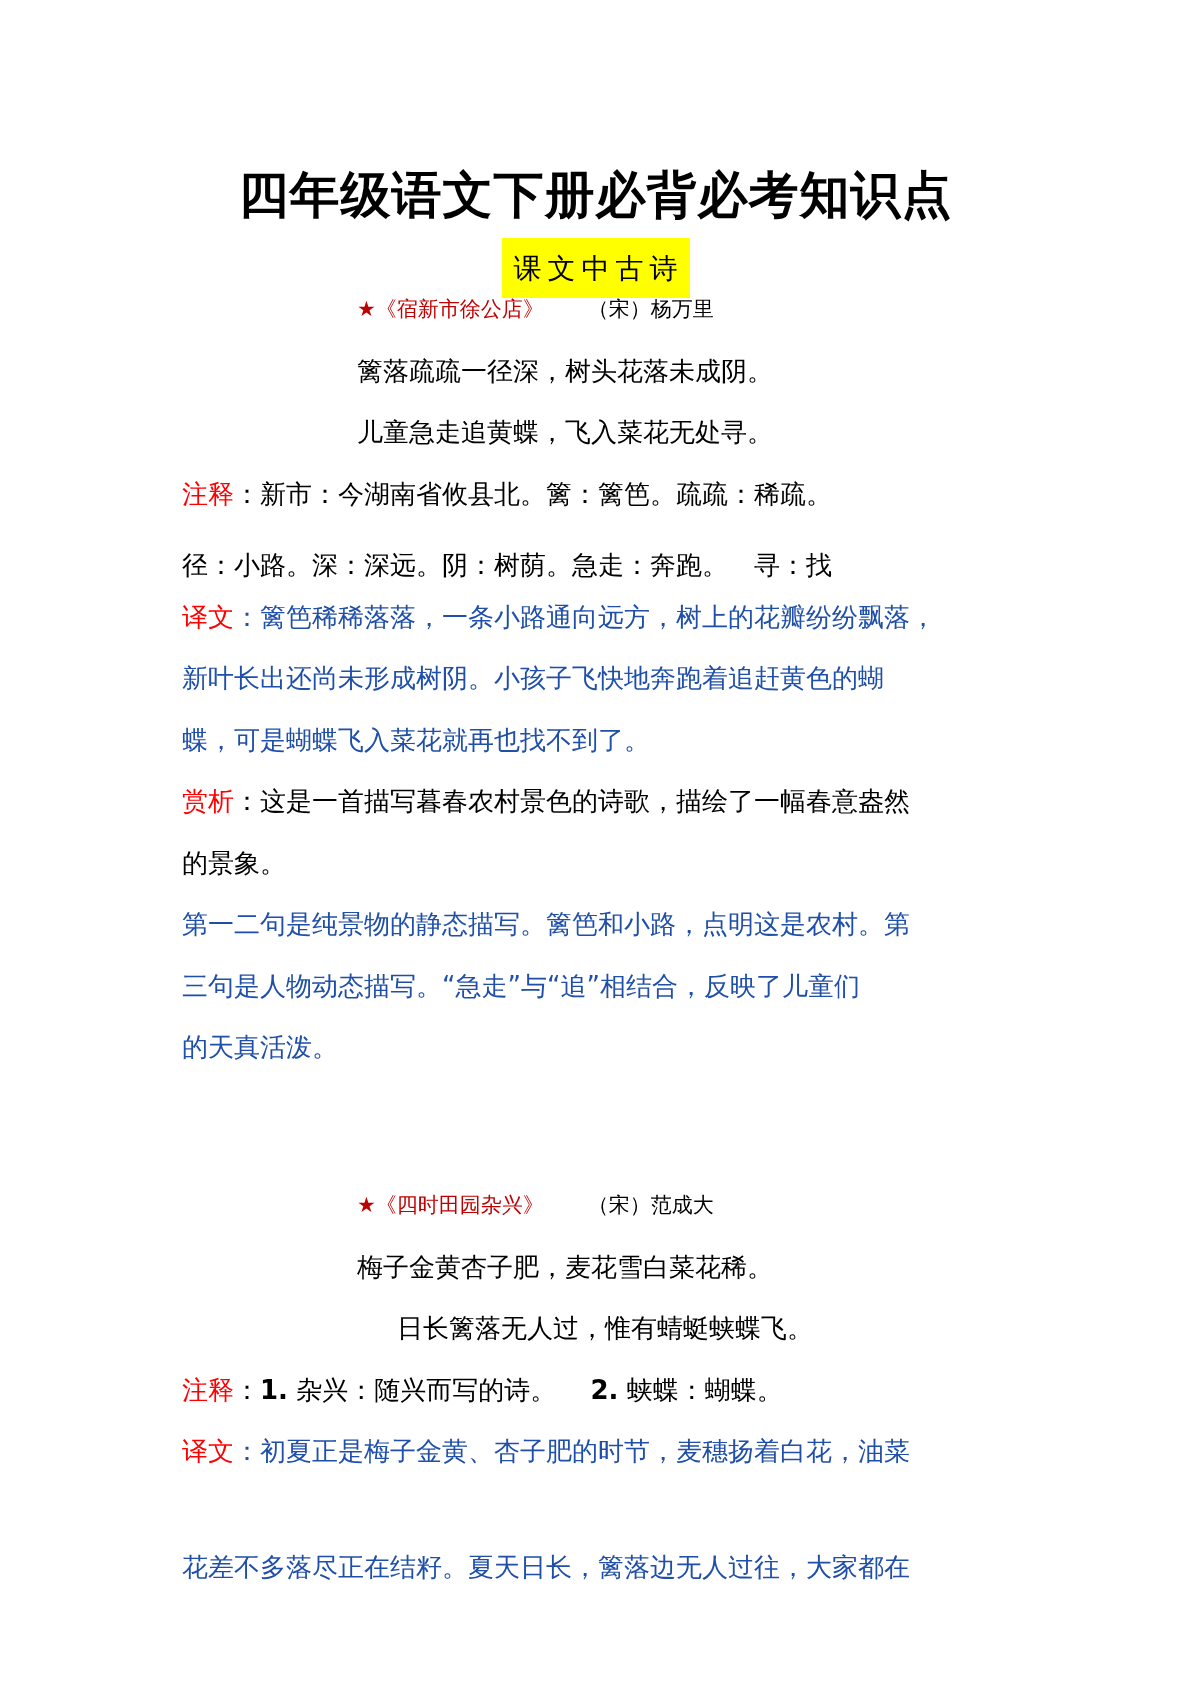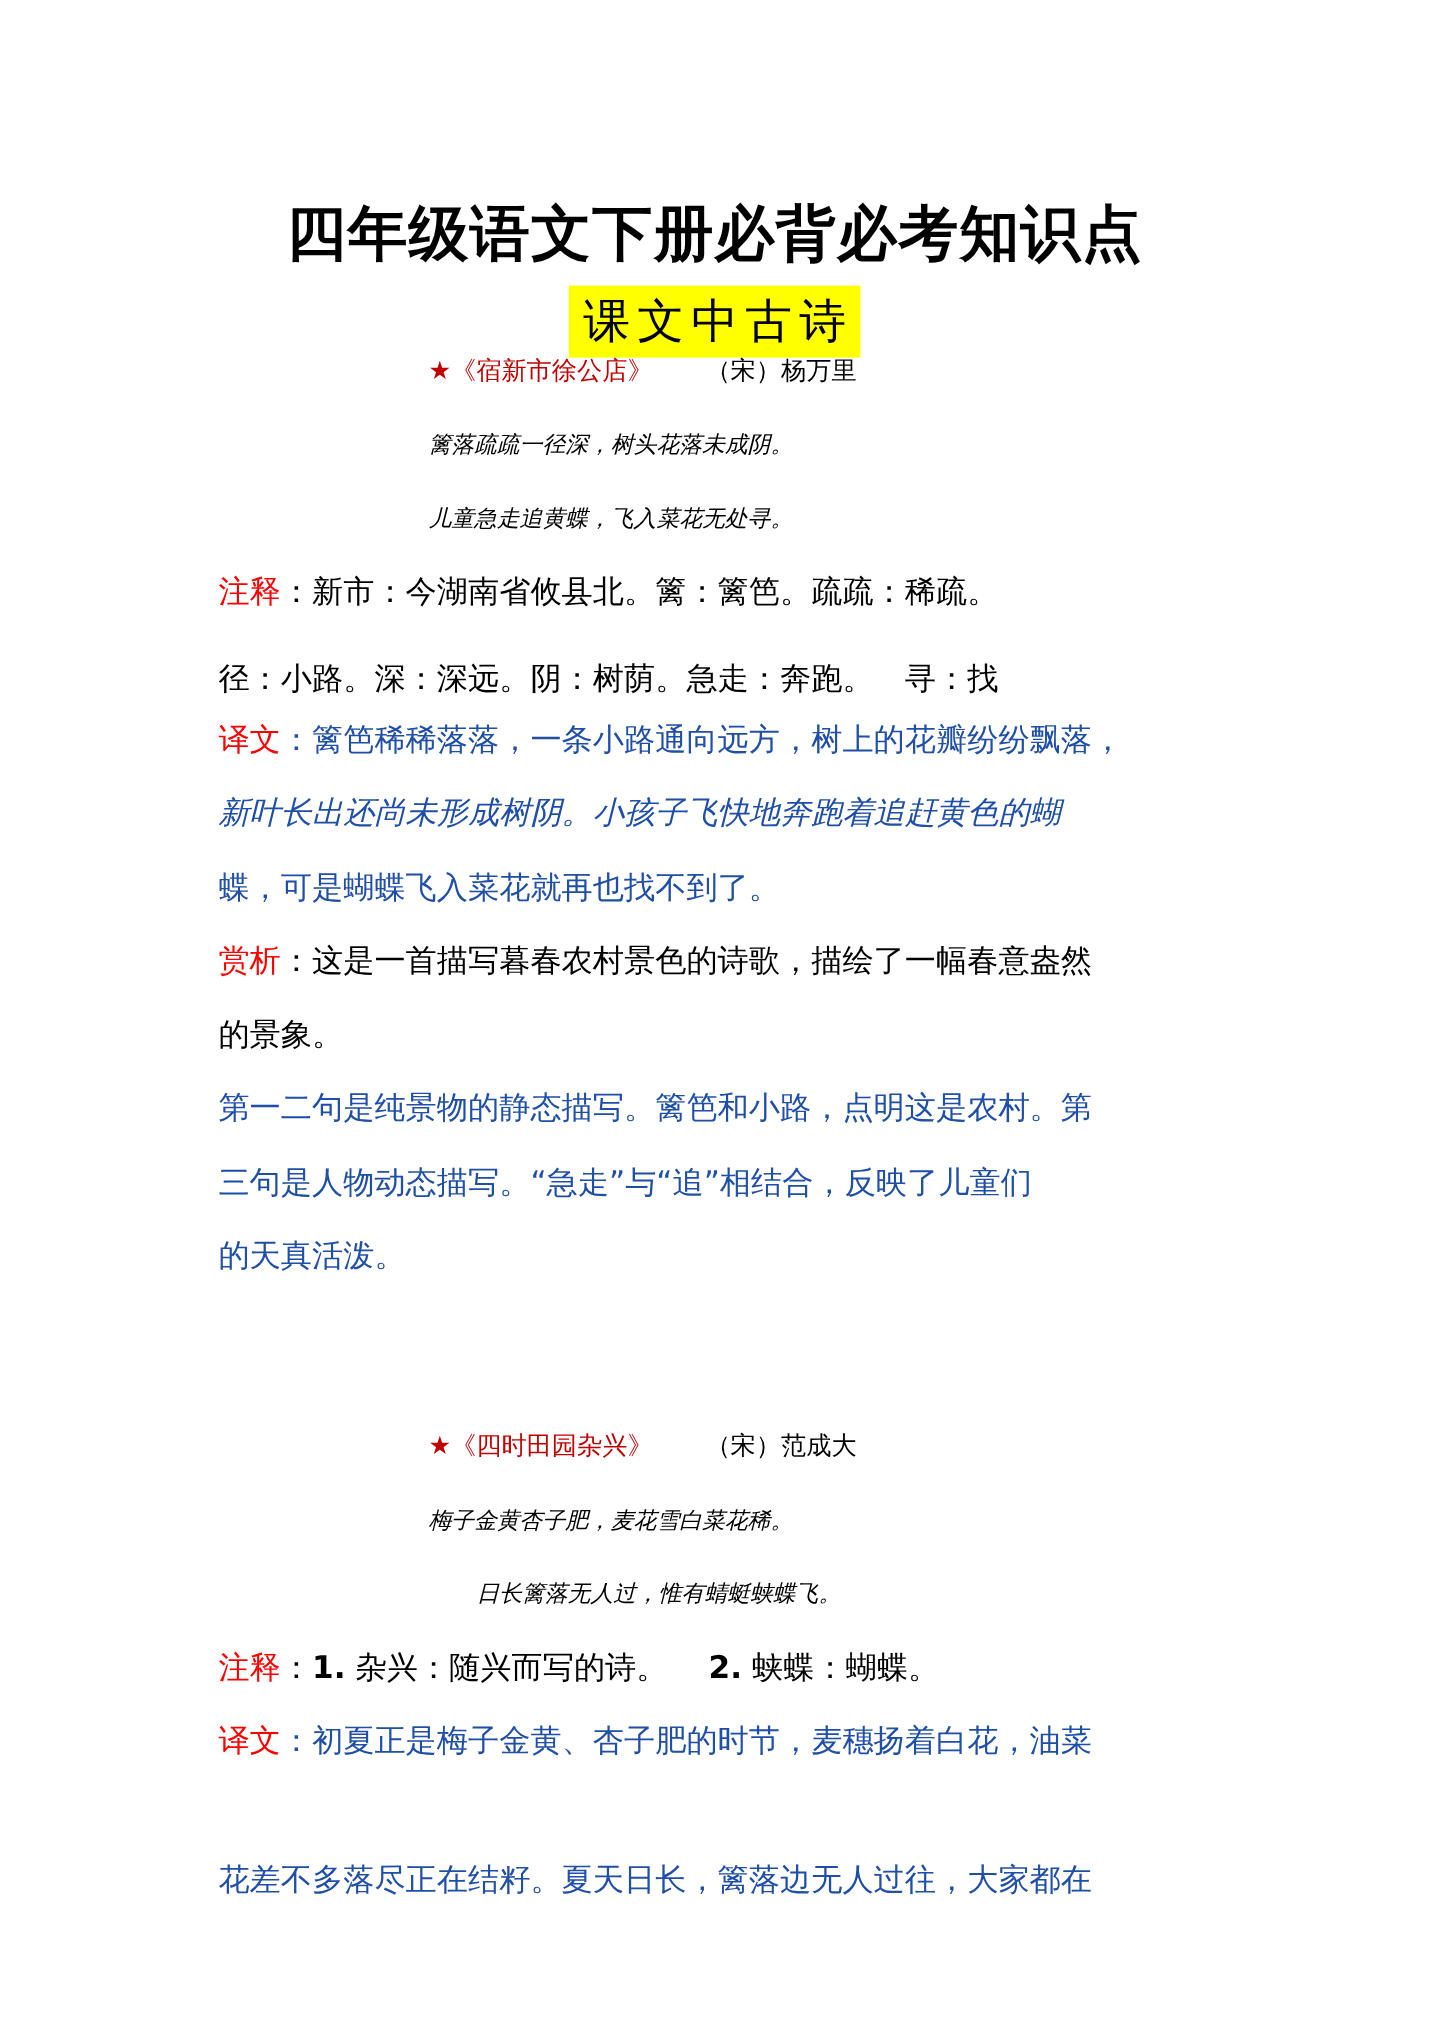--- a/index.html
+++ b/index.html
@@ -1,26 +1,26 @@
 <!DOCTYPE html>
 <html><head>
 <meta charset="utf-8">
 <style>
   html, body { margin:0; padding:0; background:#ffffff; }
   body { width:1191px; height:1684px; position:relative; overflow:hidden;
          font-family:"DejaVu Sans", "Liberation Sans", sans-serif; color:#000; }
   .abs { position:absolute; white-space:nowrap; }
   .title { left:0; width:1191px; top:160px; text-align:center; font-size:50px; font-weight:bold; letter-spacing:1px; line-height:70px; }
   .subtitle-wrap { left:0; width:1191px; top:238px; text-align:center; }
-  .subtitle { display:inline-block; background:#ffff00; font-size:39px; letter-spacing:6px; padding:4px 6px 2px 12px; line-height:54px;text-align:center; }
+  .subtitle { display:inline-block; background:#ffff00; font-size:28px; letter-spacing:6px; padding:4px 6px 2px 12px; line-height:54px;text-align:center; }
   .poem-head { font-size:21px; line-height:40px; }
   .star { color:#c00000; }
   .ptitle { color:#c00000; }
   .author { margin-left:44px; color:#000; }
-  .verse { font-size:19px; line-height:40px; left:357px;font-style:italic; }
+  .verse { font-size:26px; line-height:40px; left:357px; }
   .para { left:182px; font-size:26px; line-height:40px; }
   .label { color:#ff0000; }
   .blue { color:#1f4fa8; }
   .black { color:#000; }
   .b { font-weight:bold; }
 </style>
 </head>
 <body>
 
 <div class="abs title">四年级语文下册必背必考知识点</div>
@@ -36,21 +36,21 @@
 <div class="abs verse" style="top:412px;">儿童急走追黄蝶，飞入菜花无处寻。</div>
 
 <div class="abs para" style="top:474px;">
   <span class="label">注释</span><span class="black">：新市：今湖南省攸县北。篱：篱笆。疏疏：稀疏。</span>
 </div>
 <div class="abs para black" style="top:547px;font-family:Liberation Mono, monospace;">径：小路。深：深远。阴：树荫。急走：奔跑。　寻：找</div>
 
 <div class="abs para" style="top:597px;">
   <span class="label">译文</span><span class="blue">：篱笆稀稀落落，一条小路通向远方，树上的花瓣纷纷飘落，</span>
 </div>
-<div class="abs para blue" style="top:658px;font-style:italic;">新叶长出还尚未形成树阴。小孩子飞快地奔跑着追赶黄色的蝴</div>
+<div class="abs para blue" style="top:658px;">新叶长出还尚未形成树阴。小孩子飞快地奔跑着追赶黄色的蝴</div>
 <div class="abs para blue" style="top:720px;">蝶，可是蝴蝶飞入菜花就再也找不到了。</div>
 
 <div class="abs para" style="top:781px;">
   <span class="label">赏析</span><span class="black">：这是一首描写暮春农村景色的诗歌，描绘了一幅春意盎然</span>
 </div>
 <div class="abs para black" style="top:843px;">的景象。</div>
 
 <div class="abs para blue" style="top:904px;">第一二句是纯景物的静态描写。篱笆和小路，点明这是农村。第</div>
 <div class="abs para blue" style="top:966px;">三句是人物动态描写。“急走”与“追”相结合，反映了儿童们</div>
 <div class="abs para blue" style="top:1027px;">的天真活泼。</div>

